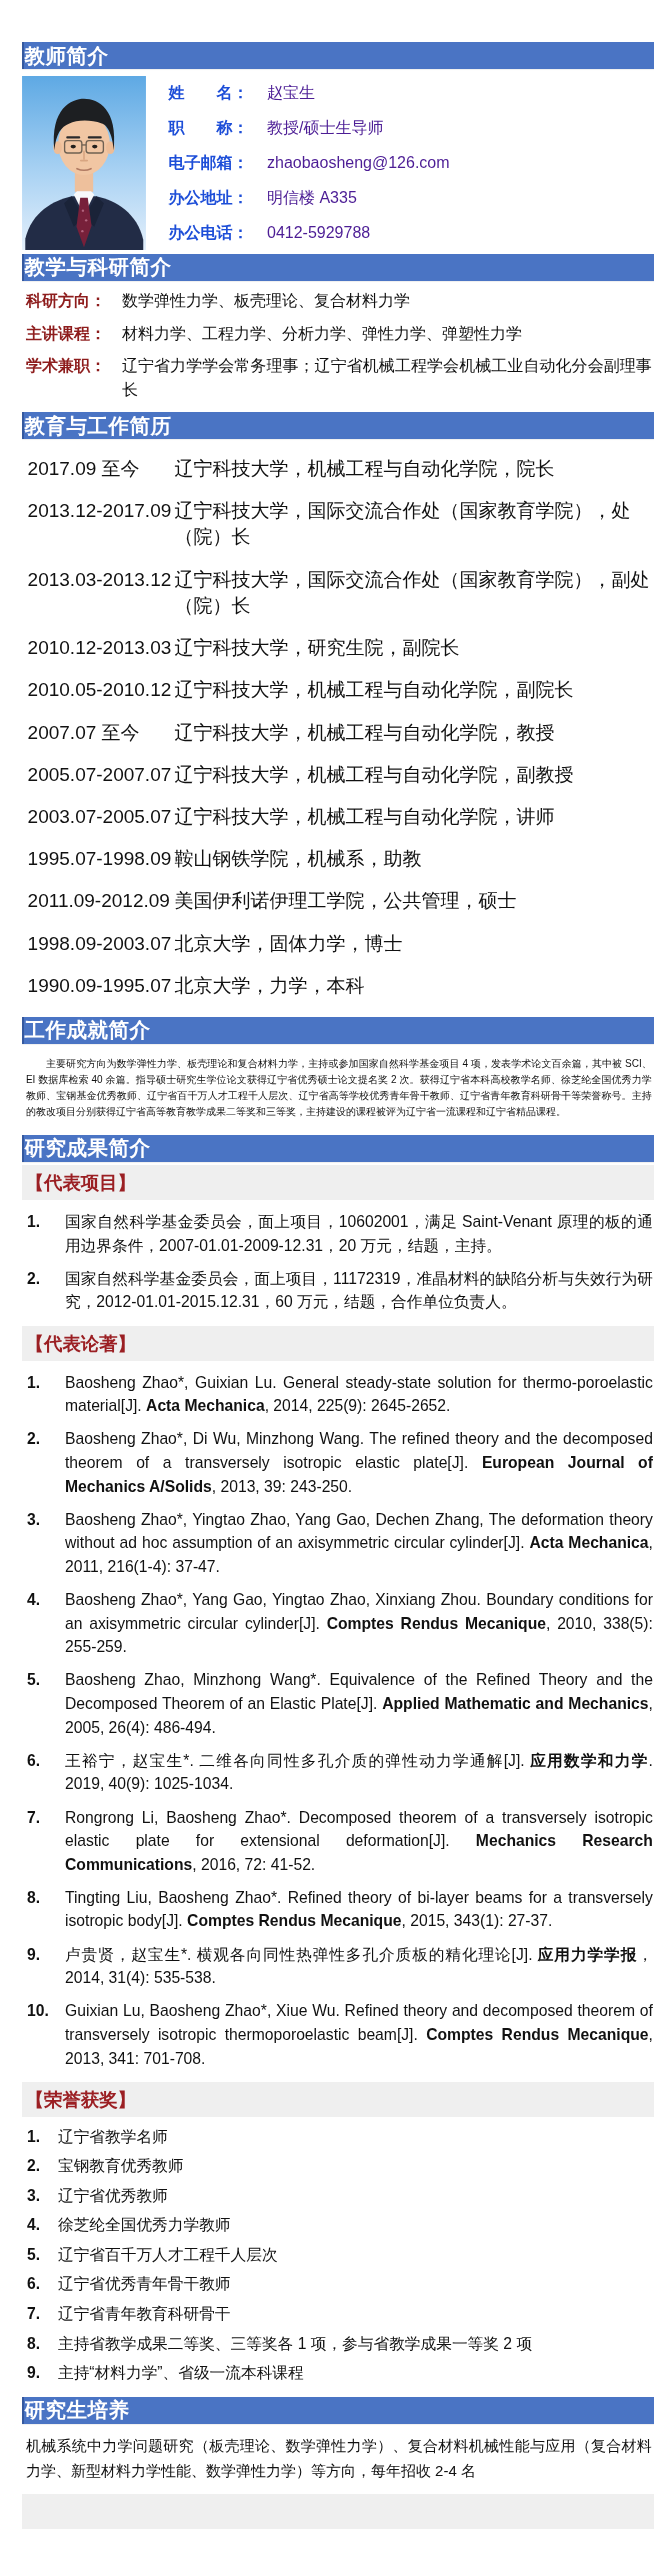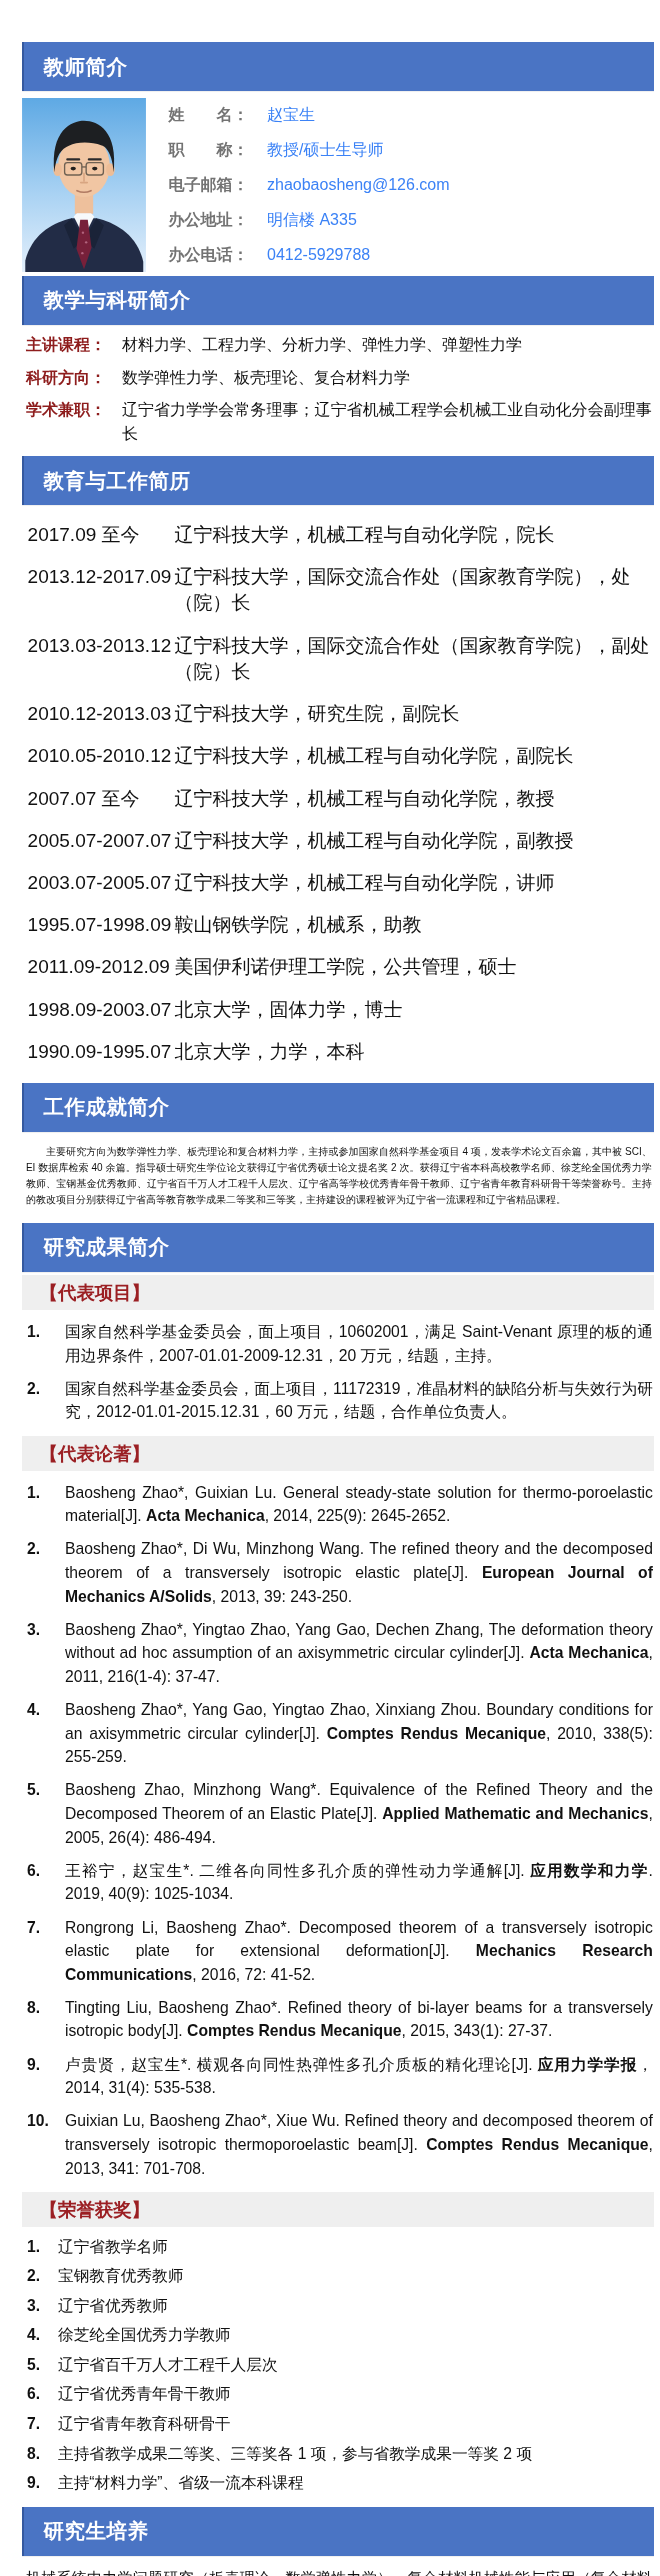--- a/index.html
+++ b/index.html
@@ -8,52 +8,52 @@
     width:660px;
     font-family:"Liberation Sans","DejaVu Sans",sans-serif;
     color:#111111;
     -webkit-font-smoothing:antialiased;
   }
   .page{box-sizing:border-box;padding:42px 6px 38px 21.6px;min-height:2576px;}
   
   .bar{
     background:#4a74c4;
     border-left:2.2px solid #35599f;
-    height:49px;
+    height:27px;
     display:flex;align-items:center;
-    padding-left:20px;
+    padding-left:1px;
     box-shadow:0 1.1px 0 rgba(0,0,0,0.06);
   }
   .bar-title{color:#ffffff;font-weight:bold;font-size:20.5px;letter-spacing:0.5px;}
   
   .profile-block{display:flex;margin:6.5px 0 3.2px 0;}
   .photo{width:124px;height:174px;flex:none;display:block;}
   .fields{margin-left:23px;display:flex;flex-direction:column;}
   .field-row{height:35px;display:flex;align-items:center;font-size:16px;}
-  .field-label{color:#737373;font-weight:bold;white-space:pre;flex:none;}
-  .field-value{margin-left:18.4px;color:#3b82f6;}
+  .field-label{color:#1d4ed8;font-weight:bold;white-space:pre;flex:none;}
+  .field-value{margin-left:18.4px;color:#4c1d95;}
   
   .kv-wrap{margin:8.6px 0 9.7px 0;}
   .kv-row{display:flex;font-size:16px;line-height:1.5;margin:8.6px 0;padding-left:4.3px;}
   .kv-label{width:96px;flex:none;color:#8e1d1d;font-weight:bold;white-space:pre;}
   .kv-value{flex:1;text-align:justify;padding-right:2.2px;}
   
   .timeline{margin:8.6px 0 9.7px 0;}
   .tl-row{display:flex;font-size:19px;line-height:1.4;padding:7.8px 0 7.8px 6px;}
   .tl-date{width:147px;flex:none;}
   .tl-detail{flex:1;}
   
   .para{
     font-size:10px;line-height:1.62;text-align:justify;
     margin:12px 0 14px 0;padding:0 2.2px 0 4.3px;text-indent:2em;
   }
   
   .band{
     background:#efefef;height:35px;display:flex;align-items:center;
-    padding-left:18px;margin-top:3.8px;
+    padding-left:4px;margin-top:3.8px;
   }
   .band-title{color:#9b1f23;font-weight:bold;font-size:18.4px;}
   
   .num-list{margin:7.6px 0 12px 0;}
   .num-item{display:flex;font-size:15.7px;line-height:1.5;margin:9.7px 0;padding-left:5.4px;}
   .num-item .num{width:38px;flex:none;font-weight:bold;}
   .num-item .num-text{flex:1;text-align:justify;padding-right:1.1px;}
   .honor-list .num-item{margin:6px 0;}
   .honor-list .num{width:31px;}
   .honor-list .num-text{text-align:left;}
@@ -146,27 +146,27 @@
         </div>
       </div>
   </div>
 
   <div class="bar">
     <span class="bar-title">教学与科研简介</span>
   </div>
   <div class="kv-wrap">
 
       <div class="kv-row">
+        <span class="kv-label">科研方向：</span>
+        <span class="kv-value">数学弹性力学、板壳理论、复合材料力学</span>
+      </div>
+
+      <div class="kv-row">
         <span class="kv-label">主讲课程：</span>
         <span class="kv-value">材料力学、工程力学、分析力学、弹性力学、弹塑性力学</span>
-      </div>
-
-      <div class="kv-row">
-        <span class="kv-label">科研方向：</span>
-        <span class="kv-value">数学弹性力学、板壳理论、复合材料力学</span>
       </div>
 
       <div class="kv-row">
         <span class="kv-label">学术兼职：</span>
         <span class="kv-value">辽宁省力学学会常务理事；辽宁省机械工程学会机械工业自动化分会副理事长</span>
       </div>
     </div>
 
   <div class="bar">
     <span class="bar-title">教育与工作简历</span>

